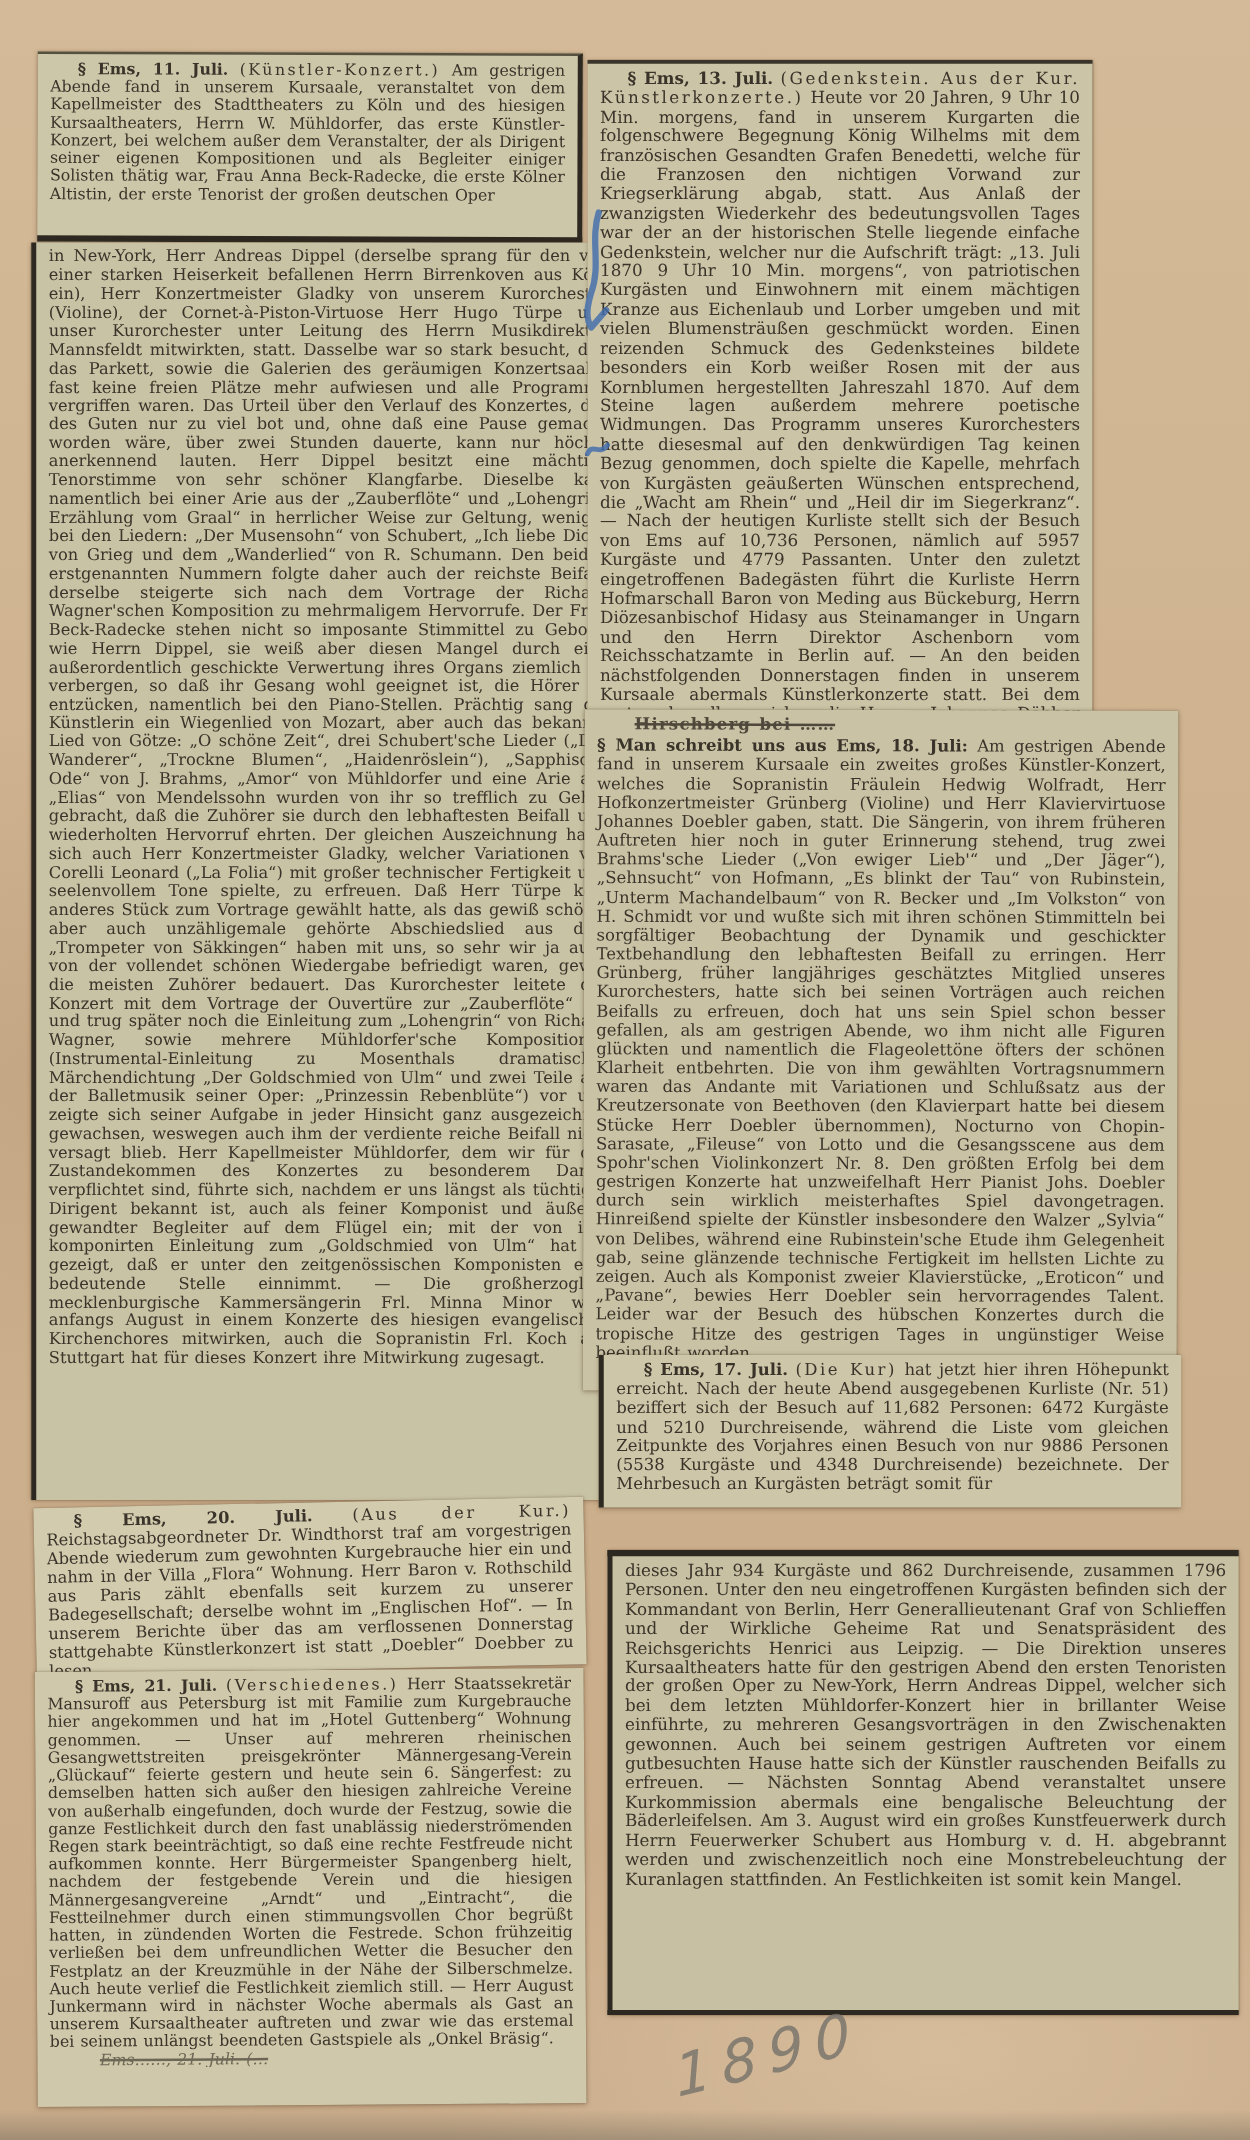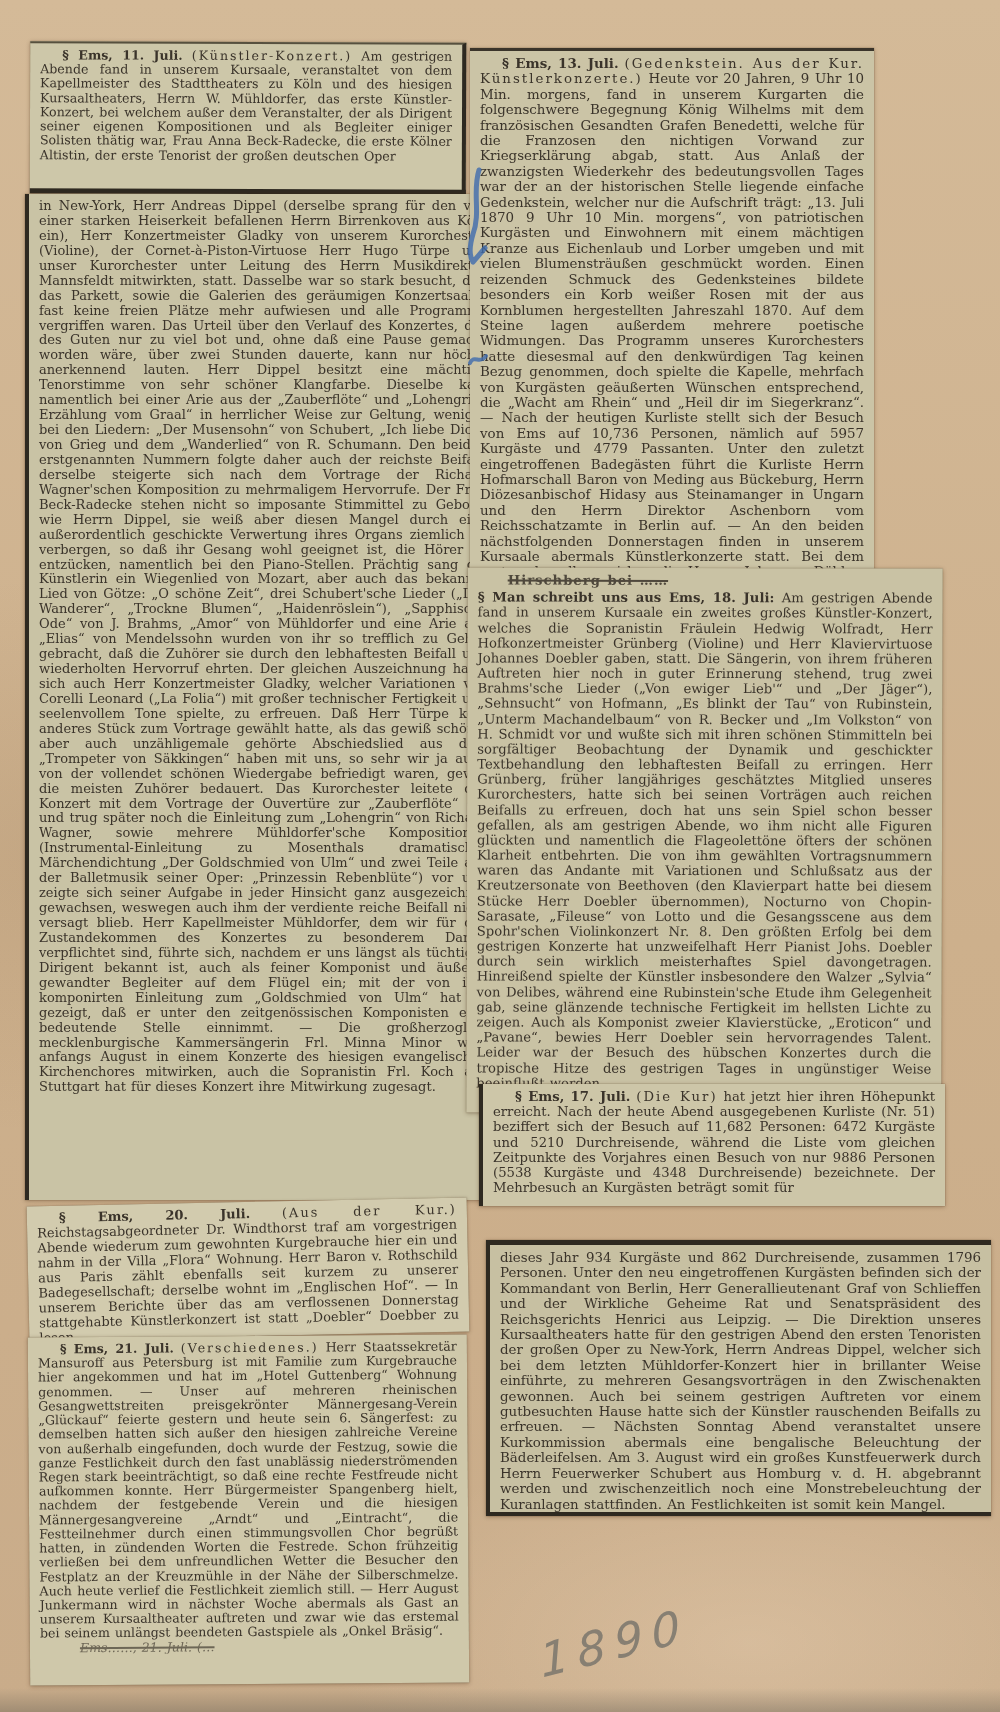--- a/index.html
+++ b/index.html
@@ -83,21 +83,21 @@
   }
   [data-clip-id="ems-18-juli"] .clip-text{font-size:13.2px;}
 
   [data-clip-id="ems-17-juli"]{
     left:479px;top:1084px;width:466px;height:122px;
     border-left:4px solid #2e2920;background:#cdc6a8;
   }
   [data-clip-id="ems-17-juli"] .clip-text{font-size:13.2px;}
 
   [data-clip-id="ems-17-juli-continuation"]{
-    left:486px;top:1240px;width:505px;height:276px;
+    left:486px;top:1240px;width:505px;height:372px;
     border-left:4px solid #2e2920;border-top:5px solid #2e2920;border-bottom:4px solid #2e2920;
     background:#c7c0a2;
   }
   [data-clip-id="ems-17-juli-continuation"] .clip-text{font-size:13.4px;}
 
   [data-clip-id$="-continuation"] .clip-text{text-indent:0;}
 
   
   .blue-mark{position:absolute;color:var(--blue,#3f6cae);}
   .mark-1{left:464px;top:166px;}

